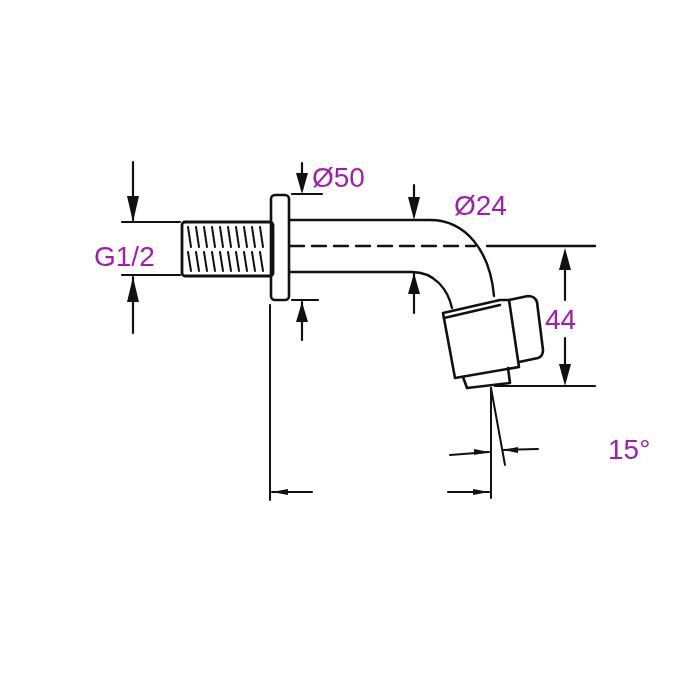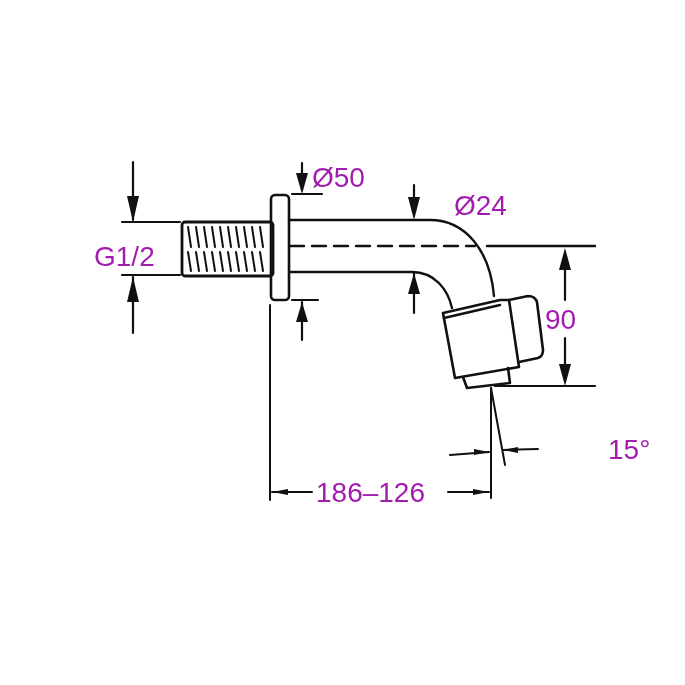--- a/index.html
+++ b/index.html
@@ -108,16 +108,15 @@
       <line x1="450" y1="455" x2="489" y2="452"></line>
       <polygon points="489,452 474,449 474,455" fill="#111" stroke="none"></polygon>
       <line x1="503" y1="450" x2="538" y2="449"></line>
       <polygon points="503,450 518,447 518,453" fill="#111" stroke="none"></polygon>
     </g>
   </svg>
 
   <span class="lbl" style="left:94px; top:237px;margin-top:6px;">G1/2</span>
   <span class="lbl" style="left:312px; top:164px;">Ø50</span>
   <span class="lbl" style="left:423px; top:192px;margin-left:31px;">Ø24</span>
-  <span class="lbl" style="left:545px; top:306px;">90</span>
+  <span class="lbl" style="left:545px; top:306px;">44</span>
   <span class="lbl" style="left:572px; top:436px;margin-left:36px;">15°</span>
-  <span class="lbl" style="left:316px; top:479px;">186–126</span>
 </div>
 
 </body></html>

